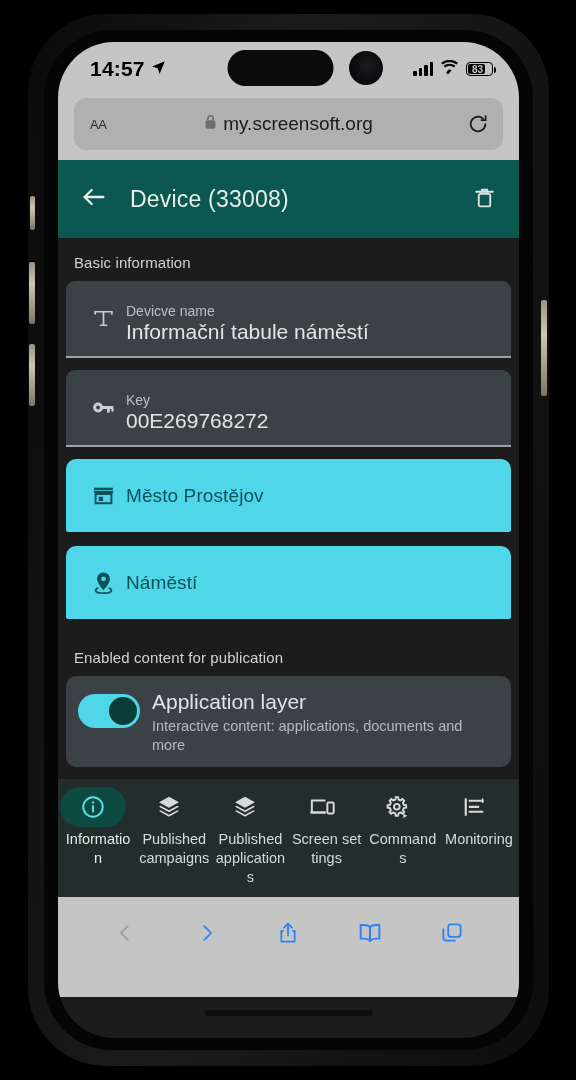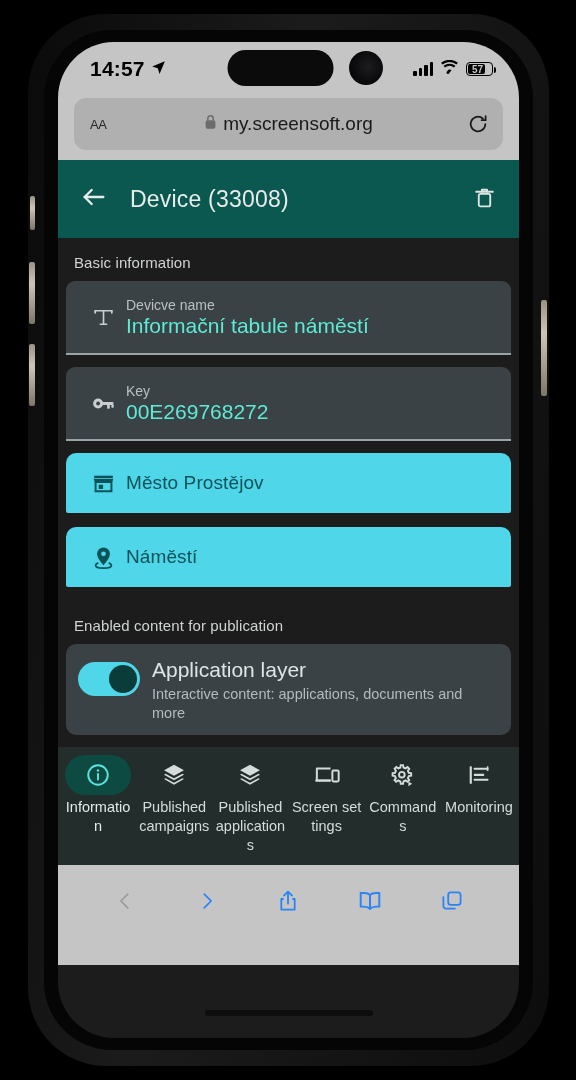--- a/index.html
+++ b/index.html
@@ -144,28 +144,28 @@
     display: flex; align-items: center;
     padding: 12px 16px 12px 14px;
     min-height: 74px;
     margin-bottom: 12px;
   }
   .field .ficon {
     width: 46px; display: flex; align-items: center; justify-content: center;
     color: #c9cfd1; flex: 0 0 46px;
   }
   .field .fbody { display: flex; flex-direction: column; gap: 1px; }
-  .field .flabel { color: #b9c0c2; font-size: 14px; }
-  .field .fvalue { color: #5eead4; font-size: 21px; }
+  .field .flabel { color: #b9c0c2; font-size: 14px; margin-top: 10px; }
+  .field .fvalue { color: #e5e5e5; font-size: 21px; }
 
   
   .cyanbtn {
     background: #4fd6e8;
     border-radius: 10px 10px 2px 2px;
-    height: 60px;
+    height: 73px;
     display: flex; align-items: center;
     padding-left: 14px;
     margin-bottom: 14px;
   }
   .cyanbtn .cicon {
     width: 46px; flex: 0 0 46px;
     display: flex; align-items: center; justify-content: center;
     color: #0c5259;
   }
   .cyanbtn .clabel { color: #0c5259; font-size: 19px; letter-spacing: 0.1px; }
@@ -191,21 +191,21 @@
 
   
   .bottomnav {
     background: #232e2c;
     display: flex; align-items: flex-start;
     padding: 8px 2px 10px 2px;
     margin-top: 10px;
   }
   .navitem {
     flex: 1 1 0; min-width: 0;
-    display: flex; flex-direction: column; align-items: center;
+    display: flex; flex-direction: column; 
     color: #d5dbda;
   }
   .navicon {
     height: 40px; width: 66px; display: flex; align-items: center; justify-content: center;
     border-radius: 20px; margin-bottom: 3px;
   }
   .navitem.active .navicon { background: #0c4a42; }
   .navitem.active { color: #e3e9e8; }
   .navlabel {
     font-size: 14.5px; line-height: 19px; text-align: center;
@@ -266,21 +266,21 @@
           <span>
             <svg width="19" height="15" viewBox="0 0 24 18">
               <path d="M12 15.4a1.9 1.9 0 1 0 0 .01" fill="#000"></path>
               <path d="M12 15.6l2.6-3.1a4 4 0 0 0-5.2 0z" fill="#000"></path>
               <path d="M6.3 9.1a9 9 0 0 1 11.4 0l1.8-2.2a12 12 0 0 0-15 0z" fill="#000"></path>
               <path d="M3.1 5.2a14 14 0 0 1 17.8 0L22.6 3A17 17 0 0 0 1.4 3z" fill="#000"></path>
             </svg>
           </span>
           <span class="battery">
             <span class="fill"></span>
-            <span class="pct">57</span>
+            <span class="pct">83</span>
           </span>
         </div>
       </div>
 
       <div class="urlbar-wrap">
         <div class="urlbar">
           <span class="url-aa">
             <span class="small">AA</span>
           </span>
           <span class="url-center">

